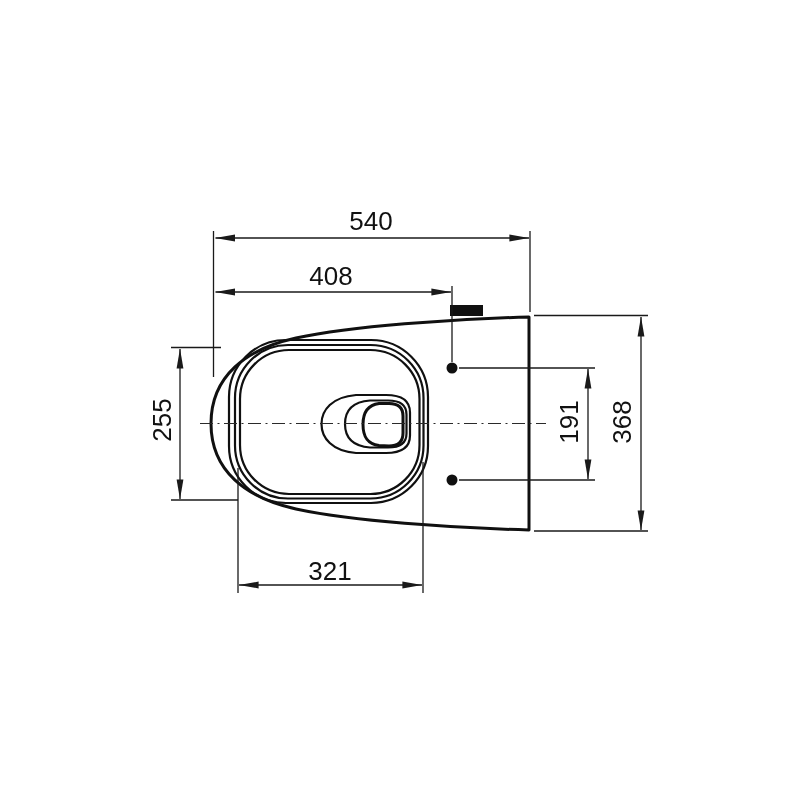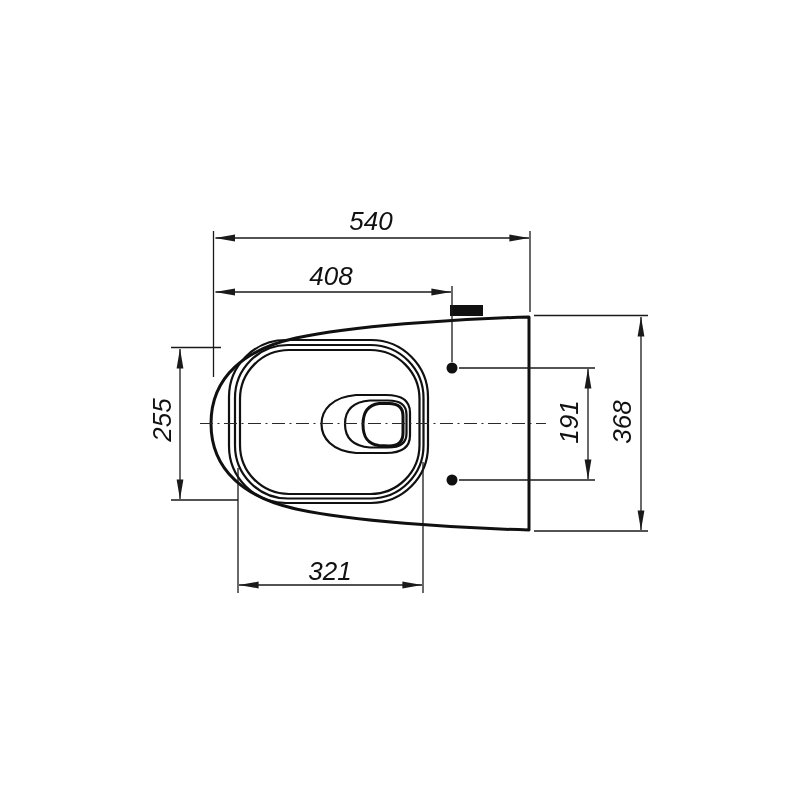--- a/index.html
+++ b/index.html
@@ -9,21 +9,20 @@
     width: 800px;
     height: 800px;
     overflow: hidden;
   }
   .drawing-page {
     position: relative;
     width: 800px;
     height: 800px;
     background: #ffffff;
     font-family: "Liberation Sans", sans-serif;
-    font-style: italic;
   }
   svg text {
     font-family: "Liberation Sans", sans-serif;
     font-size: 26px;
     fill: #111111;
   }
   .thin {
     stroke: #1a1a1a;
     stroke-width: 1.3;
     fill: none;

